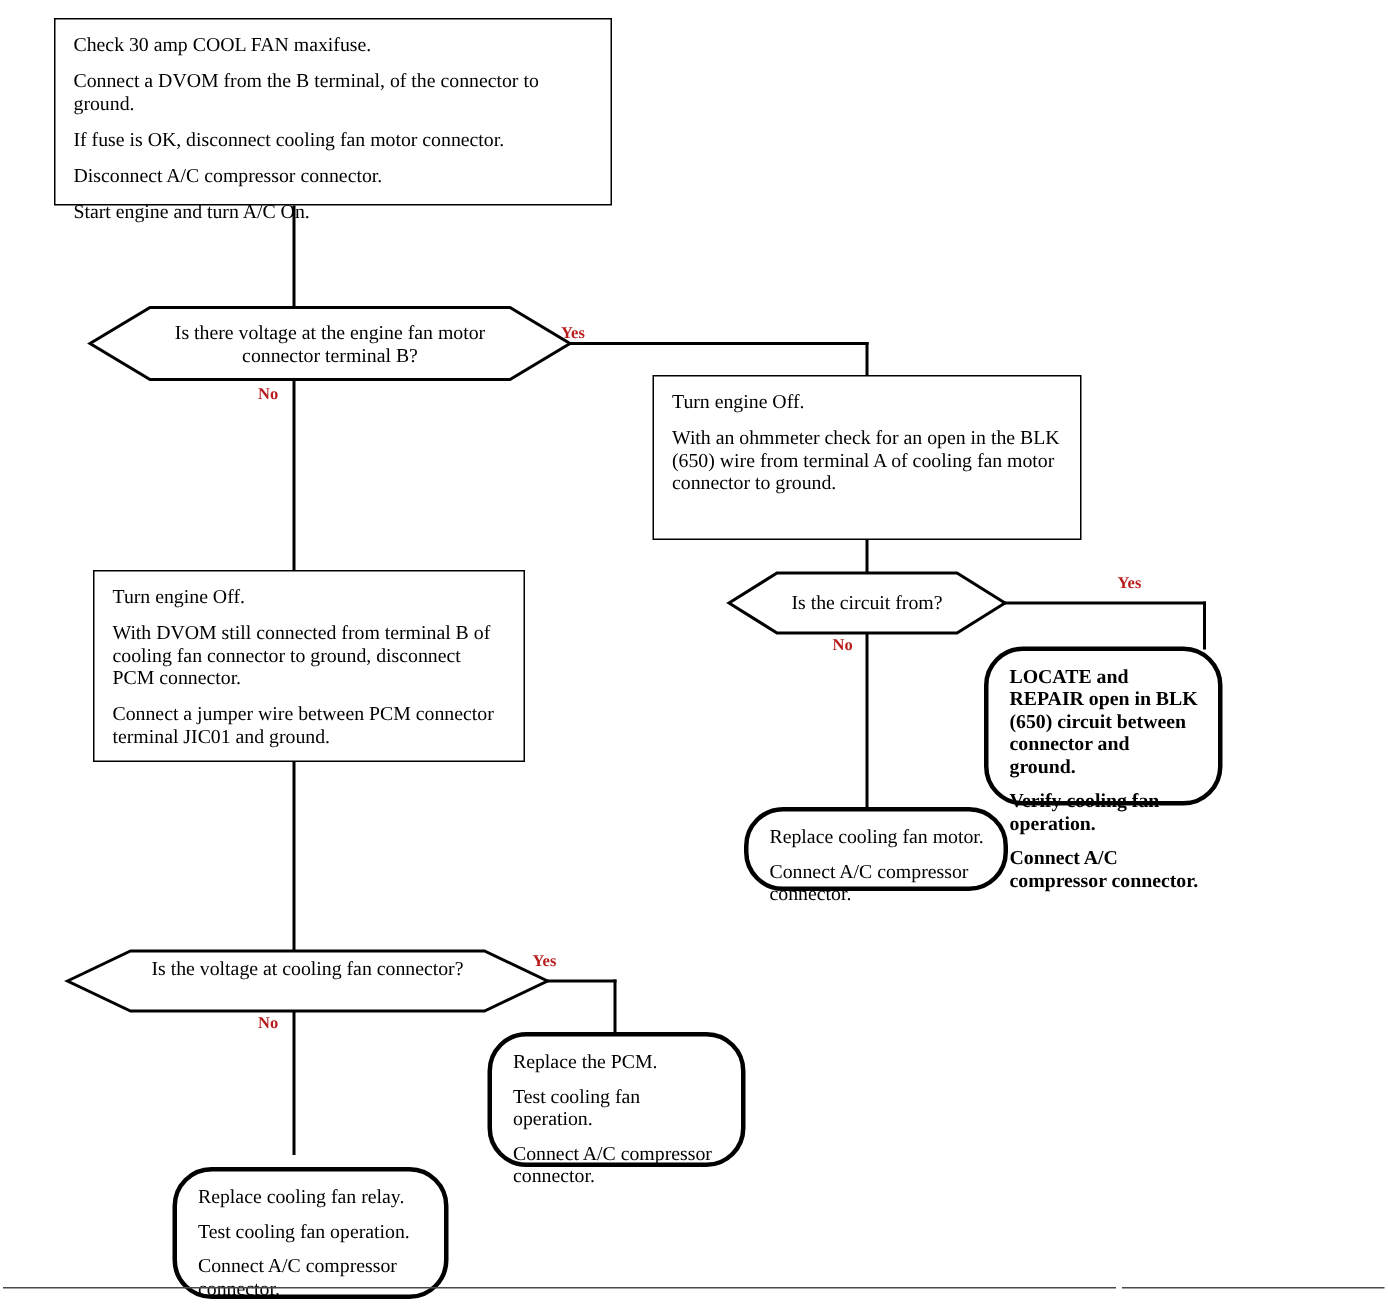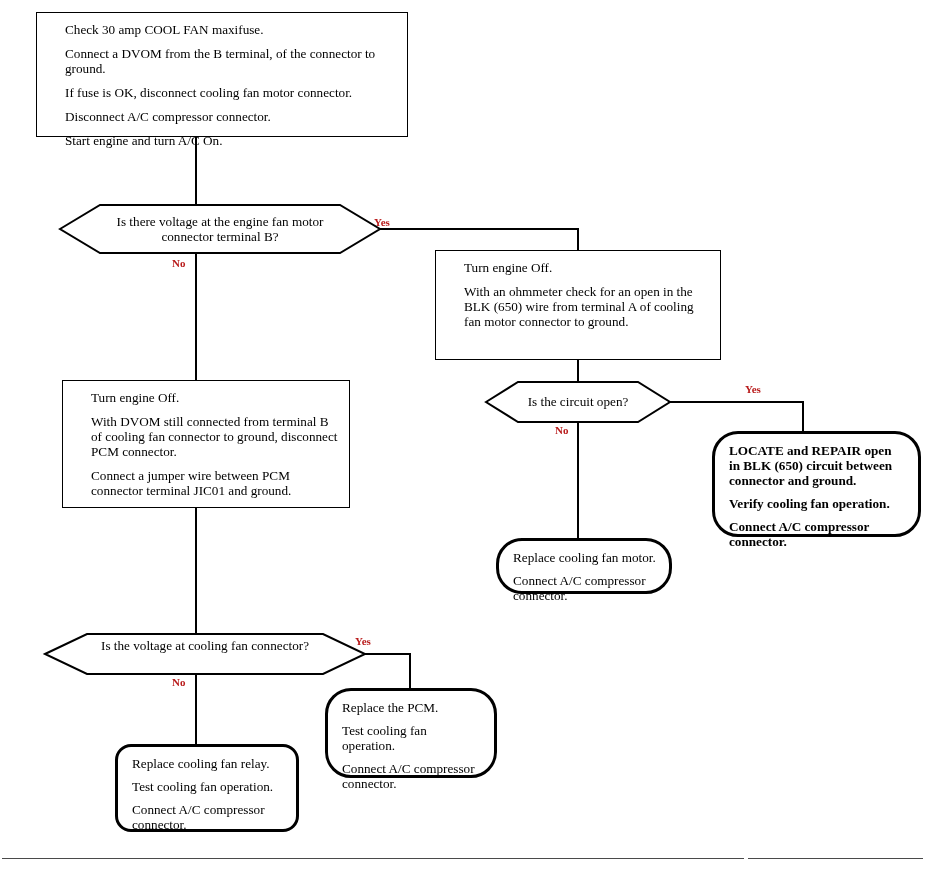--- a/index.html
+++ b/index.html
@@ -26,21 +26,21 @@
     margin: 0 0 9px 0;
     line-height: 1.14;
   }
   .node p:last-child { margin-bottom: 0; }
 
   
   .rect {
     border: 1.6px solid #000000;
     background: #ffffff;
     font-size: 13.2px;
-    padding: 9px 11px 9px 28px;
+    padding: 9px 11px 9px 12px;
   }
 
   
   .rounded {
     border: 3px solid #000000;
     background: #ffffff;
     font-size: 13.2px;
     padding: 9px 13px 9px 14px;
     border-radius: 26px;
   }
@@ -128,31 +128,31 @@
     <p>Turn engine Off.</p>
     <p>With an ohmmeter check for an open in the BLK (650) wire from terminal A of cooling fan motor connector to ground.</p>
   </div>
 
   <div class="conn v" style="left:577px; top:360px; height:24px;"></div>
 
   <div class="node decision" style="left:486px; top:382px; width:184px; height:40px;">
     <svg width="184" height="40" viewBox="0 0 184 40">
       <polygon points="0,20 32,0 152,0 184,20 152,40 32,40" fill="#ffffff" stroke="#000000" stroke-width="2"></polygon>
     </svg>
-    <div class="dec-text" style="padding:0 30px;">Is the circuit open?</div>
+    <div class="dec-text" style="padding:0 30px;">Is the circuit from?</div>
   </div>
 
   <div class="branch-label" style="left:745px; top:383px;">Yes</div>
   <div class="conn h" style="left:668px; top:401px; width:136px;"></div>
   <div class="conn v" style="left:802px; top:401px; height:32px;"></div>
 
   <div class="branch-label" style="left:555px; top:424px;">No</div>
   <div class="conn v" style="left:577px; top:422px; height:116px;"></div>
 
-  <div class="node rounded bold" style="left:712px; top:431px; width:209px; height:106px;">
+  <div class="node rounded bold" style="left:656px; top:431px; width:159px; height:106px;">
     <p>LOCATE and REPAIR open in BLK (650) circuit between connector and ground.</p>
     <p>Verify cooling fan operation.</p>
     <p>Connect A/C compressor connector.</p>
   </div>
 
   <div class="node rounded" style="left:496px; top:538px; width:176px; height:56px;">
     <p>Replace cooling fan motor.</p>
     <p>Connect A/C compressor connector.</p>
   </div>
 
@@ -177,21 +177,21 @@
 
   <div class="branch-label" style="left:172px; top:676px;">No</div>
   <div class="conn v" style="left:195px; top:674px; height:96px;"></div>
 
   <div class="node rounded" style="left:325px; top:688px; width:172px; height:90px;">
     <p>Replace the PCM.</p>
     <p>Test cooling fan operation.</p>
     <p>Connect A/C compressor connector.</p>
   </div>
 
-  <div class="node rounded" style="left:115px; top:744px; width:184px; height:88px;border-radius:16px;">
+  <div class="node rounded" style="left:115px; top:778px; width:184px; height:88px;">
     <p>Replace cooling fan relay.</p>
     <p>Test cooling fan operation.</p>
     <p>Connect A/C compressor connector.</p>
   </div>
 
   <div class="footer-rule" style="left:2px; top:858px; width:742px;"></div>
   <div class="footer-rule" style="left:748px; top:858px; width:175px;"></div>
 
 </div>
 

